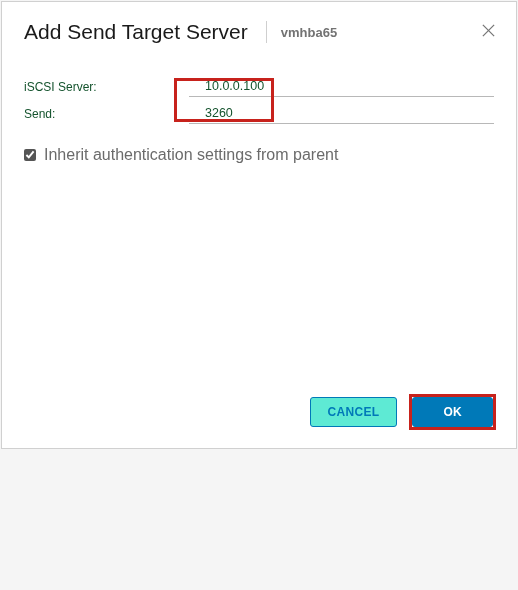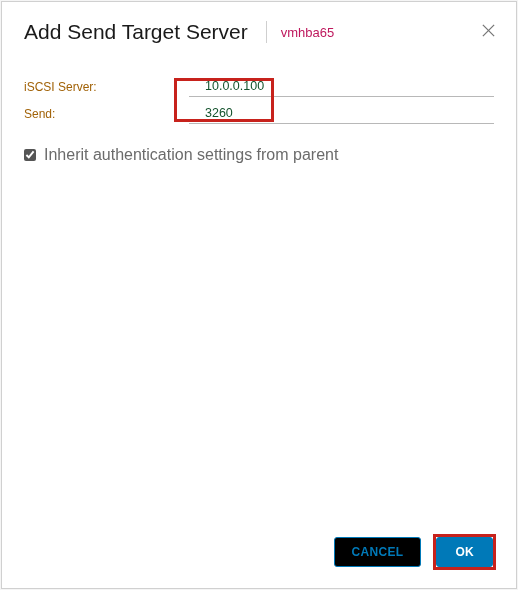--- a/index.html
+++ b/index.html
@@ -10,21 +10,21 @@
     body {
       font-family: -apple-system, BlinkMacSystemFont, "Segoe UI", Arial, sans-serif;
       background: #f5f5f5;
       width: 518px;
       height: 590px;
       overflow: hidden;
     }
     .dialog {
       background: #ffffff;
       width: 516px;
-      height: 588px;
+      height: 448px;
       margin: 1px;
       border: 1px solid #d0d0d0;
       display: flex;
       flex-direction: column;
       position: relative;
     }
     .dialog-header {
       display: flex;
       align-items: center;
       padding: 18px 22px 14px 22px;
@@ -35,21 +35,22 @@
       color: #1a1a1a;
     }
     .divider-vert {
       width: 1px;
       height: 22px;
       background: #cfcfcf;
       margin: 0 14px 0 18px;
     }
     .subtitle {
       font-size: 13px;
-      color: #be185d;
+      color: #737373;
+      font-weight: bold;
     }
     .close-btn {
       position: absolute;
       right: 18px;
       top: 18px;
       cursor: pointer;
       width: 20px;
       height: 20px;
       display: flex;
       align-items: center;
@@ -65,21 +66,21 @@
       flex: 1;
     }
     .form-row {
       display: flex;
       align-items: center;
       margin-bottom: 6px;
     }
     .form-label {
       width: 165px;
       font-size: 12px;
-      color: #a16207;
+      color: #14532d;
     }
     .form-input-wrap {
       flex: 1;
       position: relative;
     }
     .form-input {
       width: 100%;
       border: none;
       border-bottom: 1px solid #b8b8b8;
       font-size: 12.5px;
@@ -123,34 +124,34 @@
     }
     .btn {
       font-size: 12px;
       font-weight: 600;
       padding: 7px 17px;
       border-radius: 3px;
       cursor: pointer;
       letter-spacing: 0.3px;
     }
     .btn-cancel {
-      background: #000000;
+      background: #5eead4;
       color: #0079b8;
       border: 1px solid #0079b8;
       text-align: right;
     }
     .btn-ok-wrap {
       position: relative;
       padding: 3px;
     }
     .btn-ok {
       background: #0079b8;
       color: #ffffff;
       border: 1px solid #0079b8;
-      padding: 7px 18px;
+      padding: 7px 30px;
     }
     .highlight-ok {
       position: absolute;
       left: 0;
       top: 0;
       right: 0;
       bottom: 0;
       border: 3px solid #c7221c;
       pointer-events: none;
     }

